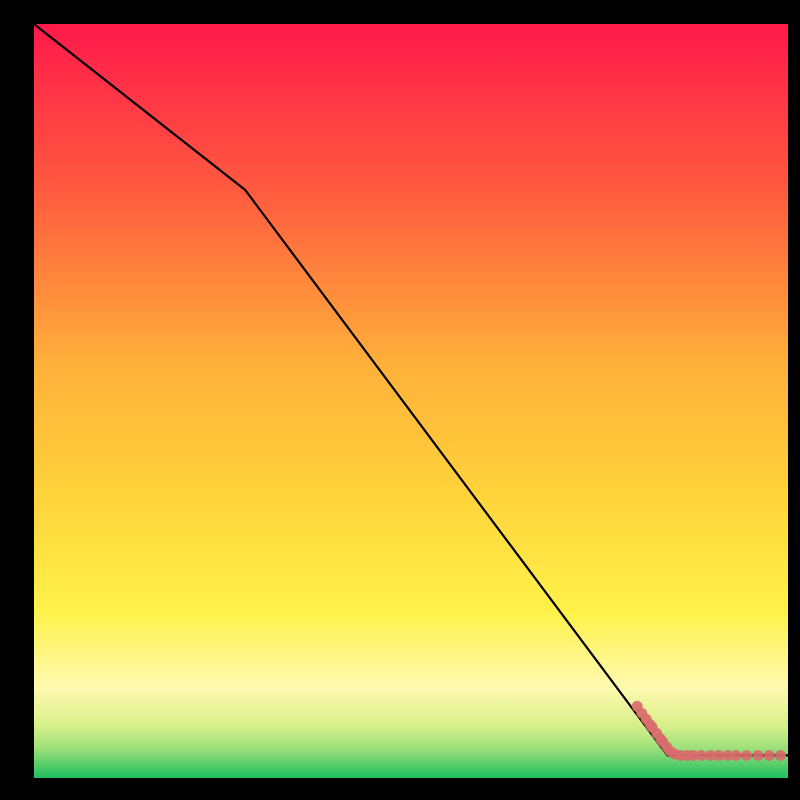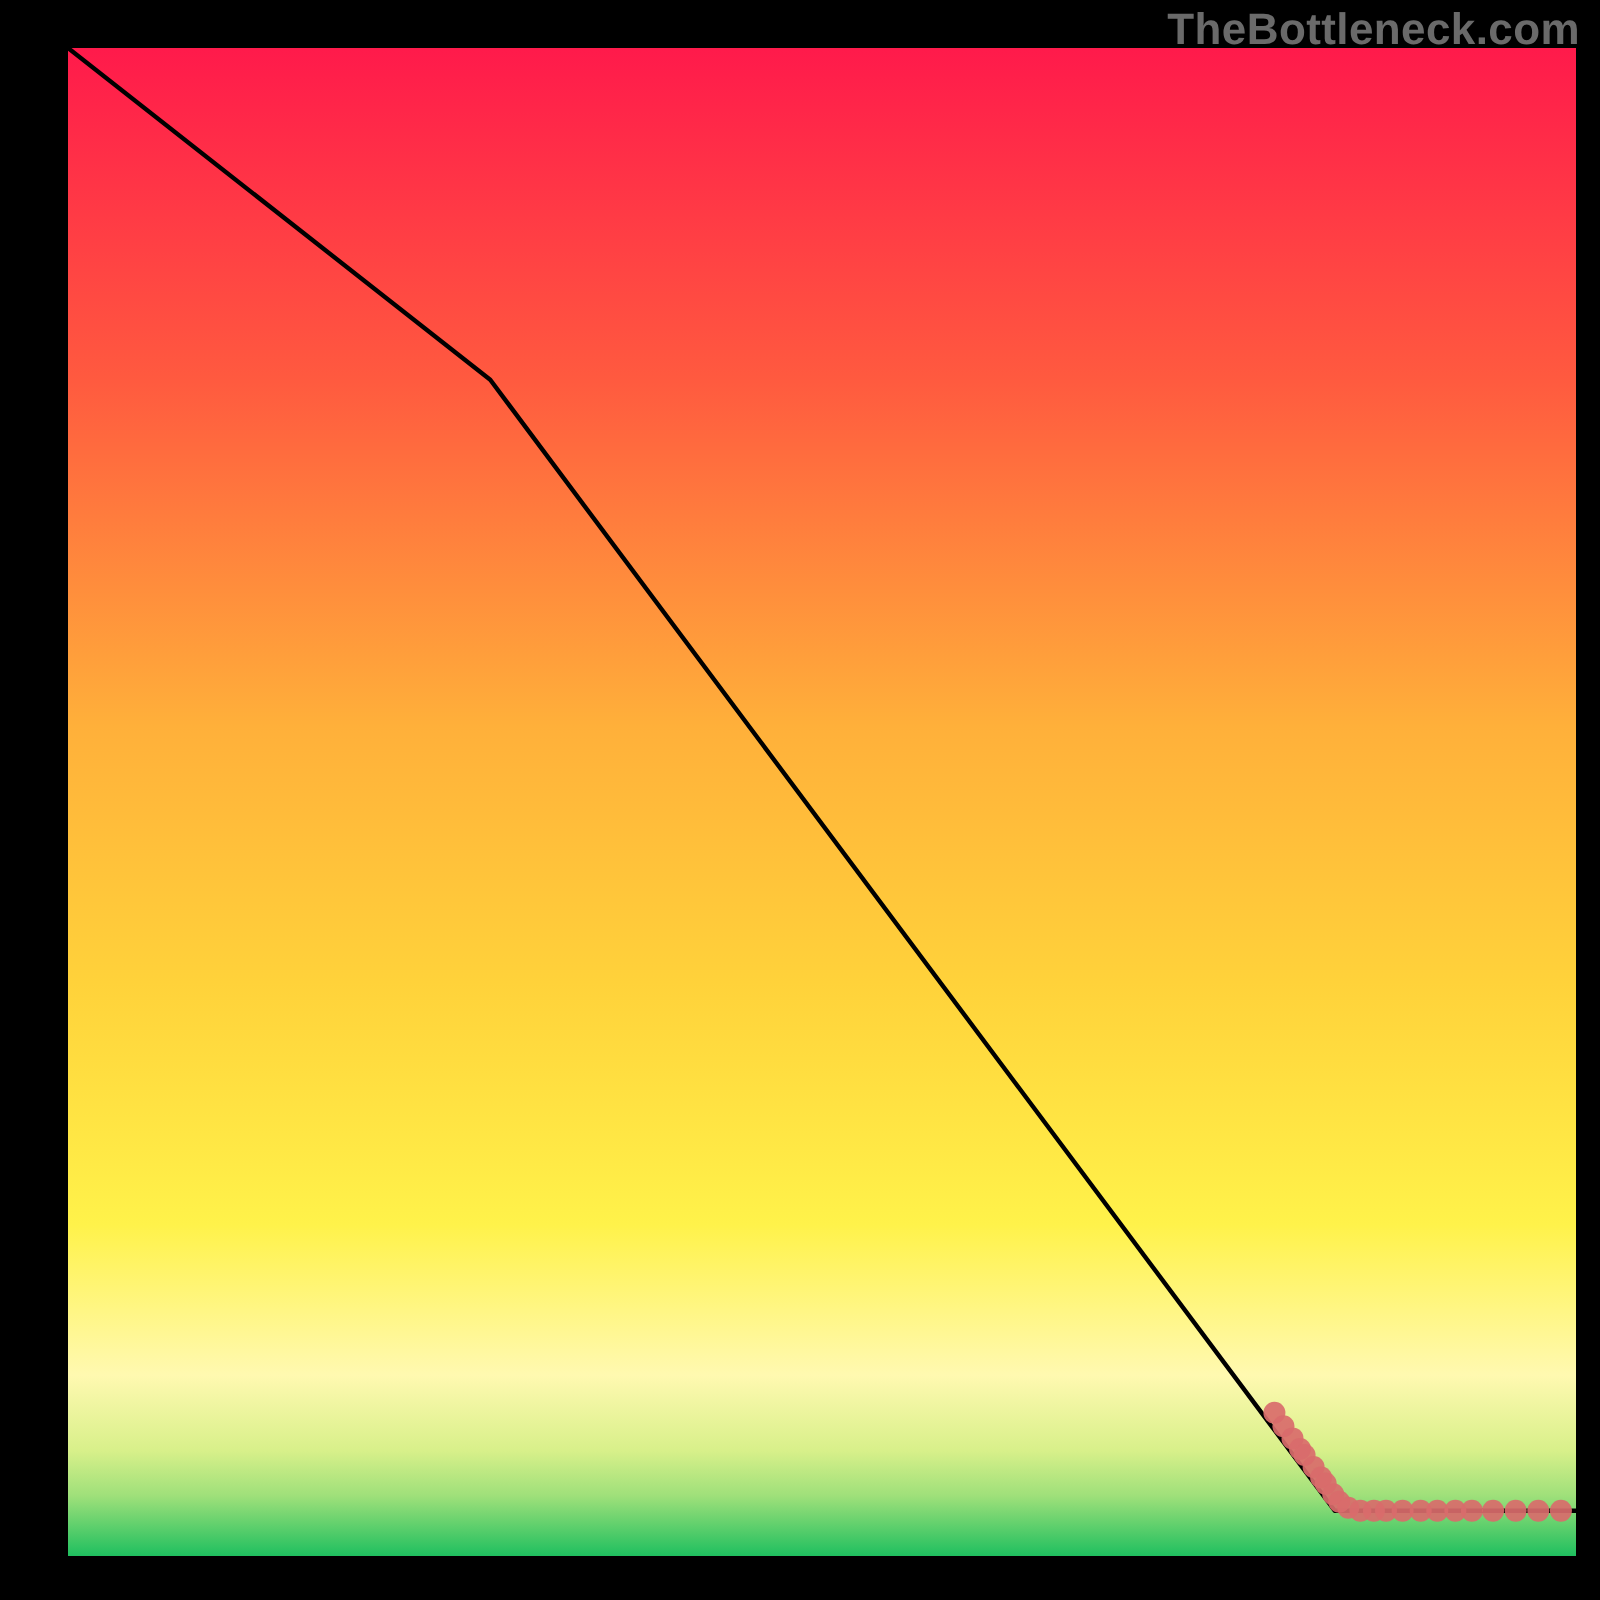--- a/index.html
+++ b/index.html
@@ -36,21 +36,20 @@
     overflow: hidden;
   }
   svg {
     display: block;
   }
 </style>
 </head>
 <body>
 
 <div class="frame">
-  <div class="watermark">TheBottleneck.com</div>
 
   <div class="plot-area">
     <svg id="chart-svg" width="754" height="754" viewBox="0 0 754 754" preserveAspectRatio="none">
       <defs>
         <linearGradient id="bg-grad" x1="0" y1="0" x2="0" y2="1">
           <stop id="g0" offset="0%" stop-color="#ff1a4b"></stop>
           <stop id="g1" offset="22%" stop-color="#ff5a3f"></stop>
           <stop id="g2" offset="45%" stop-color="#ffb03a"></stop>
           <stop id="g3" offset="62%" stop-color="#ffd23a"></stop>
           <stop id="g4" offset="78%" stop-color="#fff24a"></stop>

